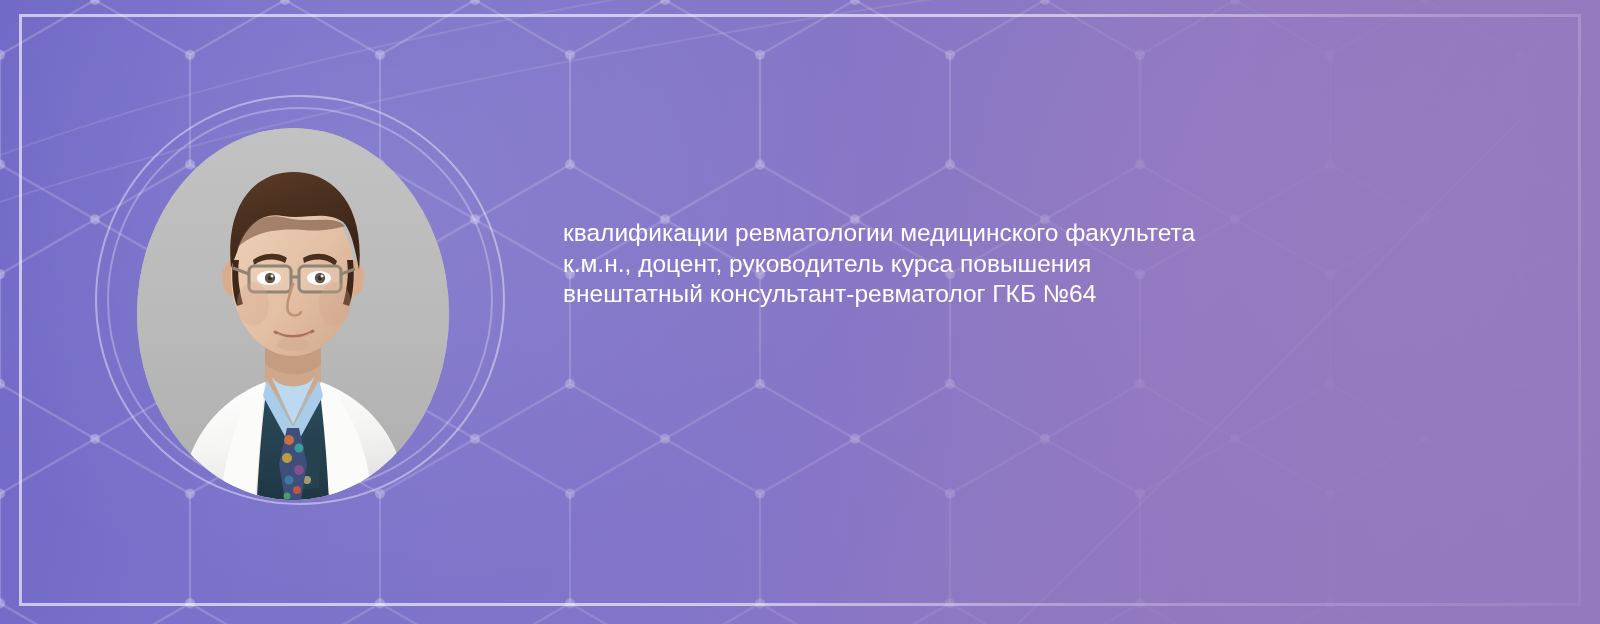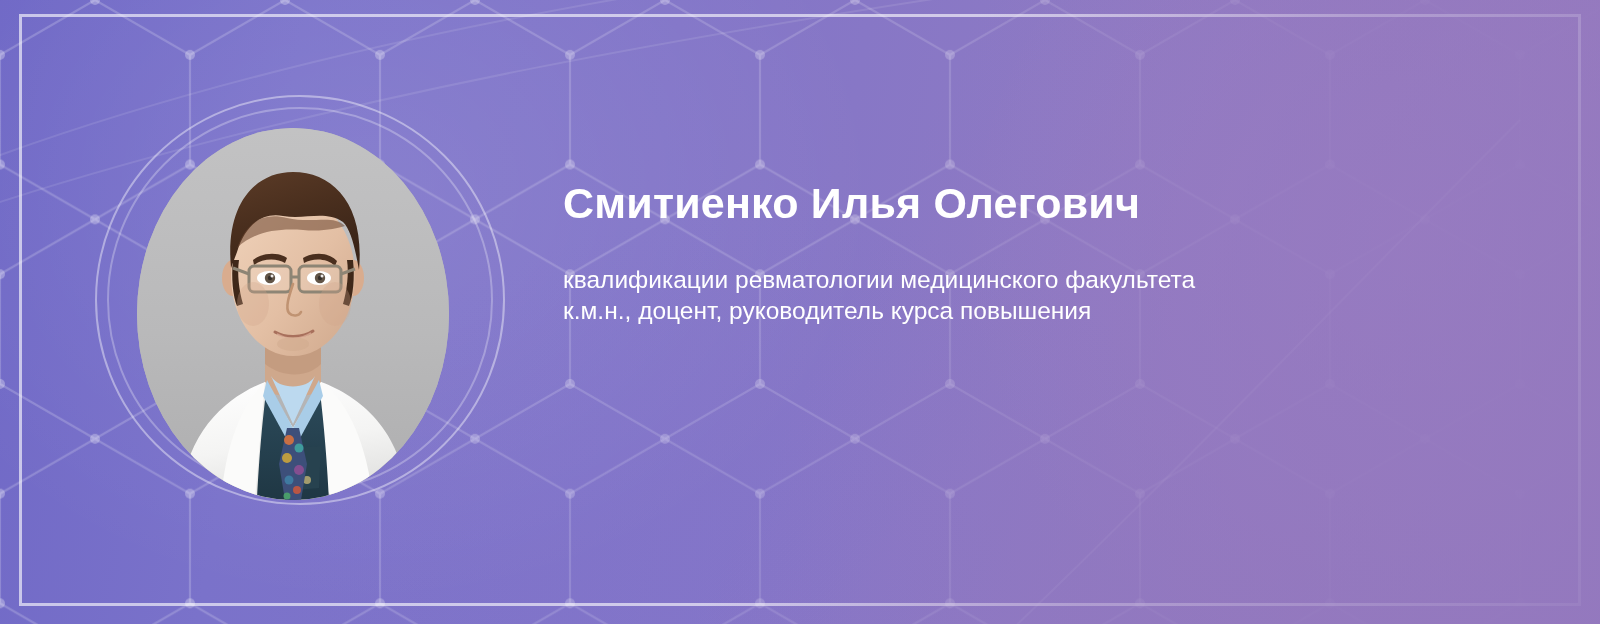--- a/index.html
+++ b/index.html
@@ -278,20 +278,20 @@
 
         <ellipse cx="156" cy="216" rx="16" ry="7" fill="#cfa88c" opacity=".45"></ellipse>
 
         <ellipse cx="116" cy="176" rx="16" ry="22" fill="#cfa58a" opacity=".30"></ellipse>
         <ellipse cx="198" cy="176" rx="16" ry="22" fill="#cfa58a" opacity=".30"></ellipse>
       </svg>
     </div>
   </div>
 
   <div class="text-block">
-    <div class="name">Смитиенко Илья Олегович</div>
     <div class="subtitle">
       <span class="ln">квалификации ревматологии медицинского факультета</span>
       <span class="ln">к.м.н., доцент, руководитель курса повышения</span>
+      <span class="ln">внештатный консультант-ревматолог ГКБ №64</span>
     </div>
   </div>
 
 </div>
 
 </body></html>

